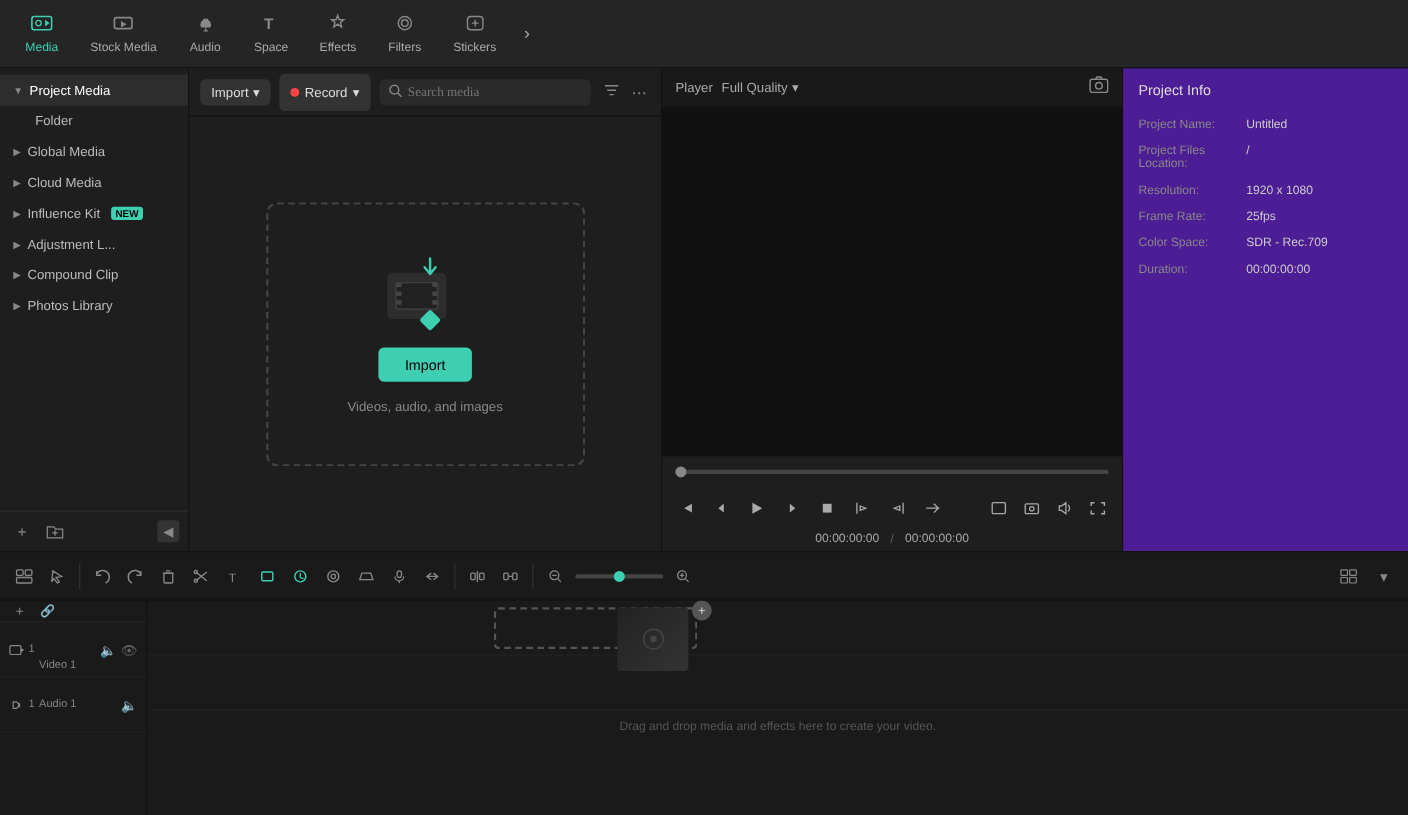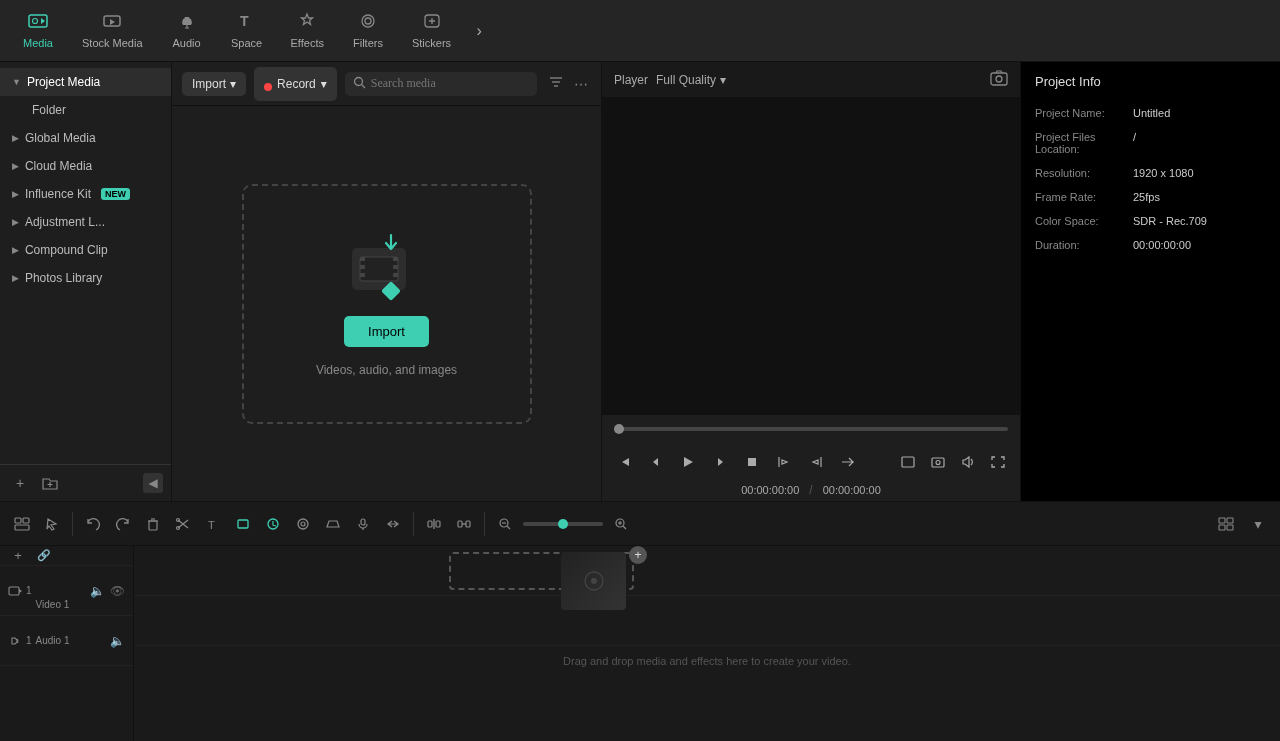--- a/index.html
+++ b/index.html
@@ -144,21 +144,21 @@
       background: #333;
       border: none;
       color: #ddd;
       padding: 5px 10px;
       border-radius: 5px;
       cursor: pointer;
       font-size: 12px;
     }
     .record-btn {
       display: flex;
-      align-items: flex-end;
+      align-items: center;
       gap: 5px;
       background: #333;
       border: none;
       color: #ddd;
       padding: 10px 10px;
       border-radius: 5px;
       cursor: pointer;
       font-size: 12px;
     }
     .record-dot {
@@ -313,21 +313,21 @@
     }
     .ctrl-btn {
       width: 28px; height: 28px;
       display: flex; align-items: center; justify-content: center;
       color: #aaa; cursor: pointer; font-size: 14px; border-radius: 4px;
     }
 
     
     .project-info-panel {
       width: 260px;
-      background: #000000;
+      background: #4c1d95;
       border-left: 1px solid #111;
       padding: 8px 14px;
       flex-shrink: 0;
     }
     .project-info-title {
       font-size: 13px;
       color: #ddd;
       font-weight: 500;
       margin-bottom: 14px;
       padding: 4px 0;

